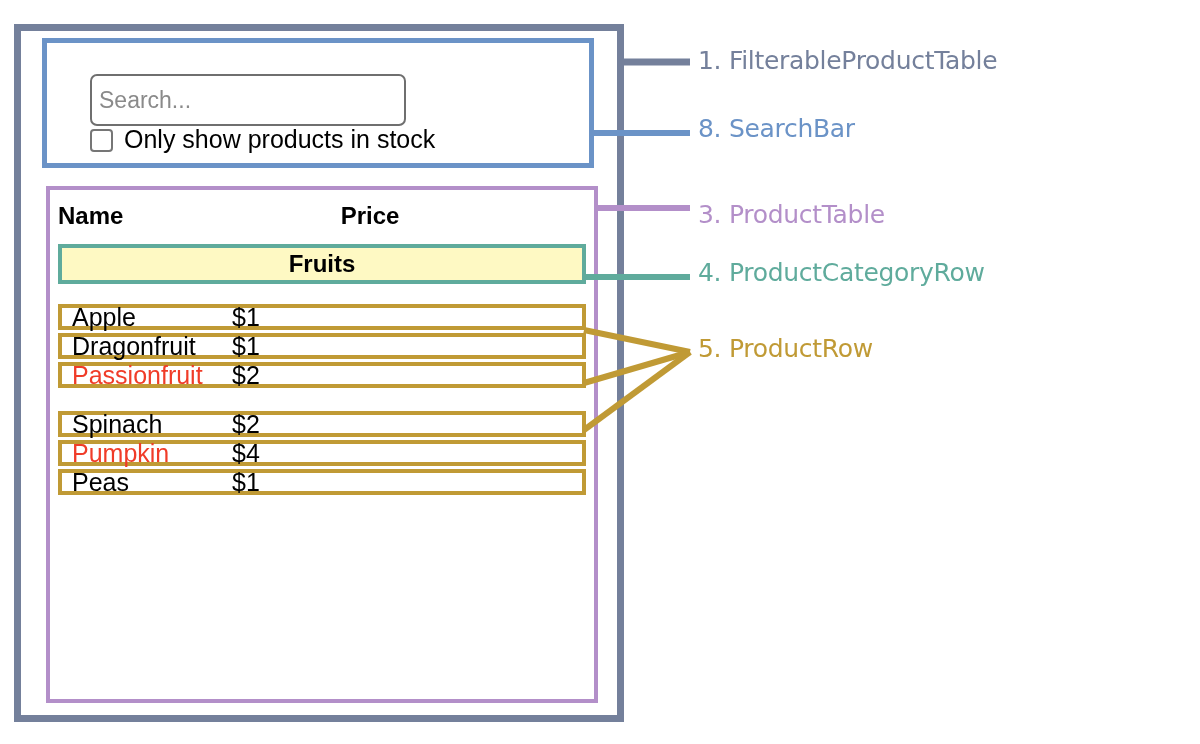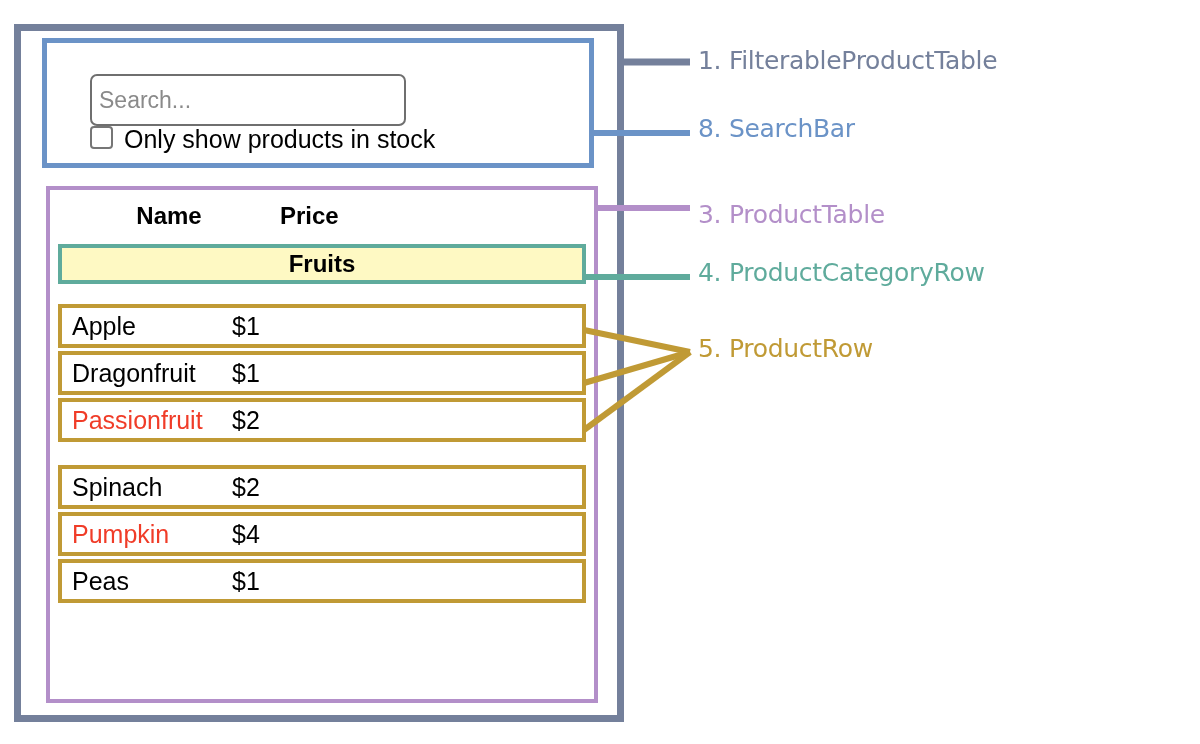--- a/index.html
+++ b/index.html
@@ -74,21 +74,21 @@
   #search-input::placeholder {
     color: #8a8a8a;
     opacity: 1;
   }
 
   #stock-filter-row {
     position: absolute;
     left: 90px;
     top: 126px;
     display: flex;
-    align-items: flex-start;
+    align-items: flex-end;
     gap: 11px;
   }
   #stock-checkbox {
     width: 23px;
     height: 23px;
     box-sizing: border-box;
     border: 2px solid #767676;
     border-radius: 4px;
     background: #ffffff;
     flex: 0 0 auto;
@@ -105,32 +105,32 @@
     position: absolute;
     left: 58px;
     top: 198px;
     width: 528px;
     height: 36px;
     display: flex;
     align-items: center;
   }
   .col-name {
     width: 222px;
+    text-align: left;
+    font-size: 24px;
+    font-weight: bold;
+    color: #000000;
+  }
+  .col-price {
+    width: 180px;
     text-align: center;
     font-size: 24px;
     font-weight: bold;
     color: #000000;
   }
-  .col-price {
-    width: 180px;
-    text-align: left;
-    font-size: 24px;
-    font-weight: bold;
-    color: #000000;
-  }
 
   #rows-area {
     position: absolute;
     left: 58px;
     top: 244px;
     width: 528px;
   }
 
   .category-row {
     box-sizing: border-box;
@@ -146,21 +146,21 @@
   .category-row .cat-label {
     font-size: 24px;
     font-weight: bold;
     color: #000000;
     line-height: 26px;
   }
 
   .product-row {
     box-sizing: border-box;
     width: 528px;
-    height: 44px;
+    height: 26px;
     border: 4px solid var(--c-product);
     background: #ffffff;
     display: flex;
     align-items: center;
     margin-bottom: 3px;
   }
   .product-row .p-name {
     width: 152px;
     padding-left: 10px;
     font-size: 25px;

